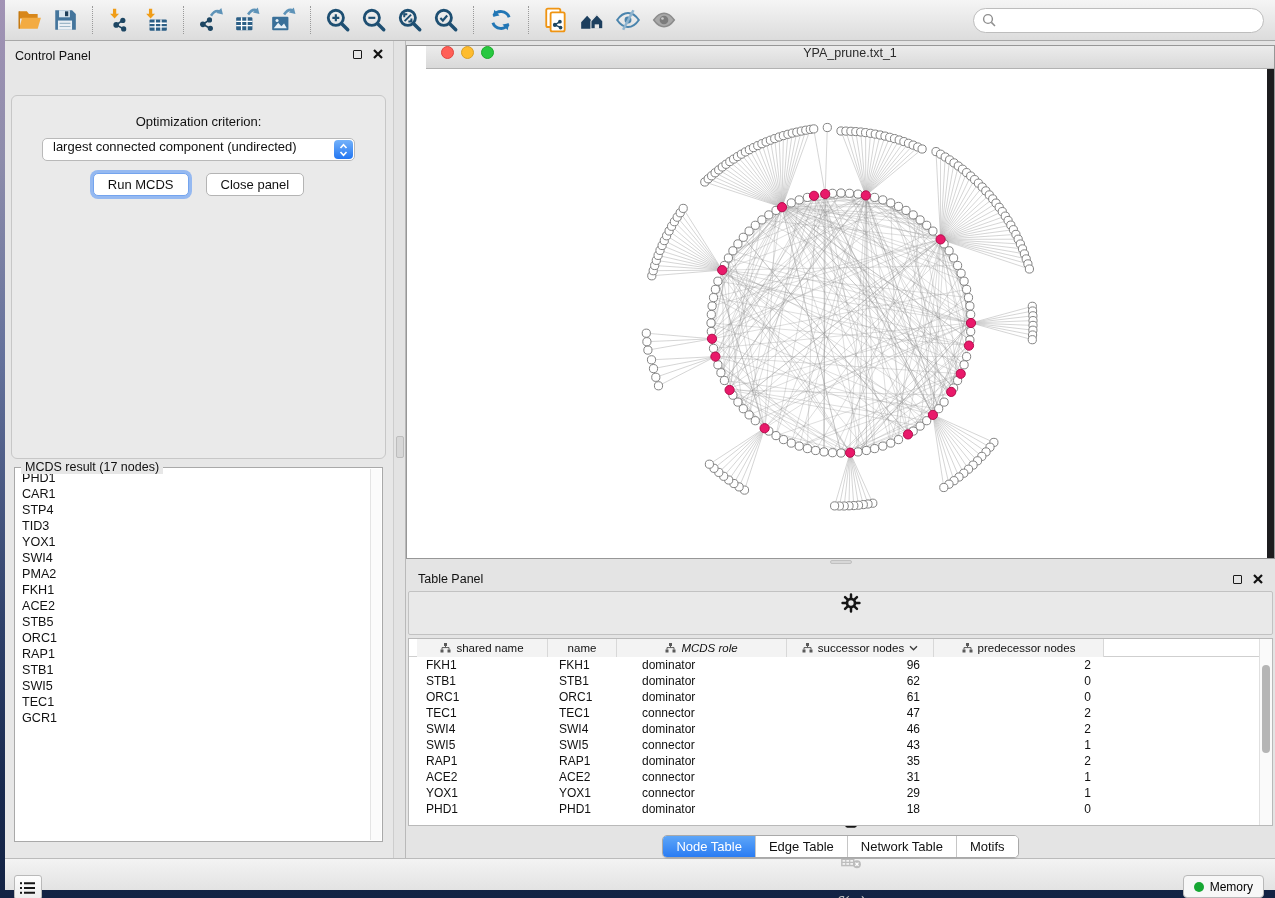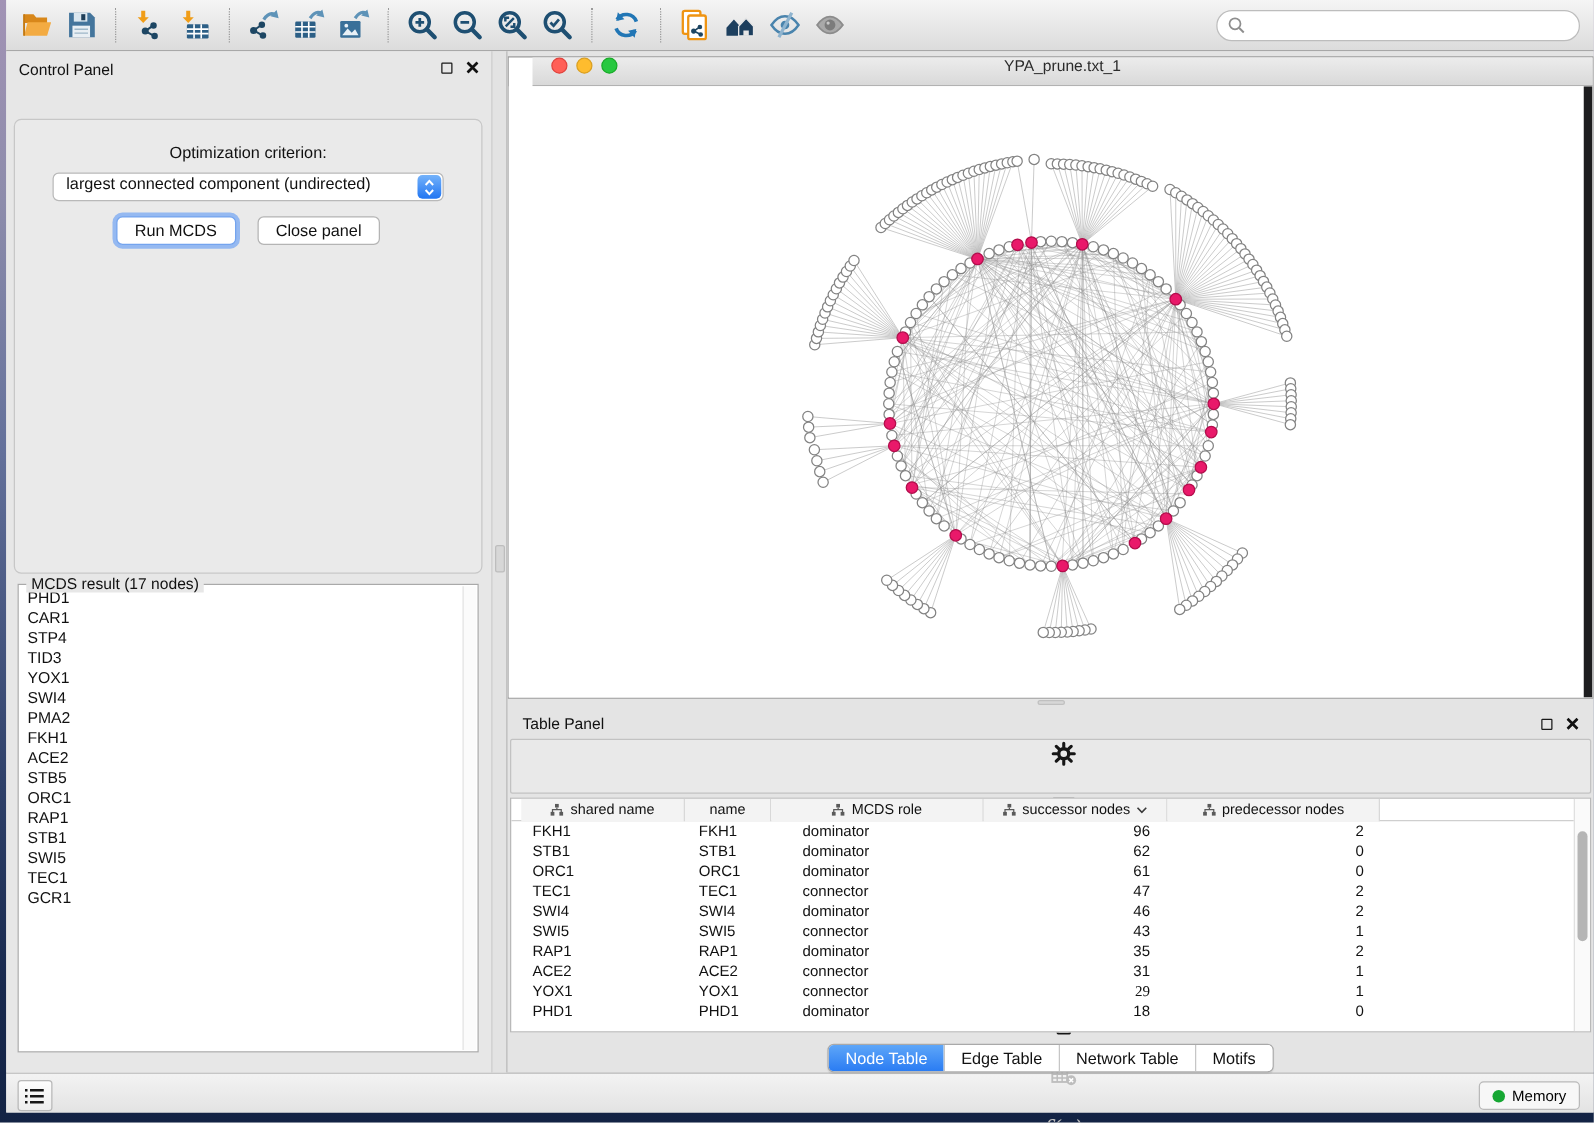--- a/index.html
+++ b/index.html
@@ -111,21 +111,21 @@
   .td.c2 { padding-left:25px; }
   .td.c3 { text-align:right; padding-right:14px; }
   .td.c4 { text-align:right; padding-right:13px; }
   .tscroll { position:absolute; top:0; right:0; bottom:0; width:13px; background:#fafafa;
              border-left:1px solid #e0e0e0; }
   .tthumb { position:absolute; left:2px; right:2px; top:26px; height:88px; background:#b5b5b5; border-radius:5px; }
   .bottom-tabs { margin:9px auto 0 auto; height:23px; }
 
   
   .status-bar { height:32px; flex:0 0 32px; background:linear-gradient(#f3f3f3,#e3e3e3);
-                border-top:1px solid #bbbbbb; display:flex; align-items:center; padding:4px 11px 0 9px; }
+                border-top:1px solid #bbbbbb; display:flex; align-items:flex-start; padding:16px 11px 0 9px; }
   .sb-btn { width:28px; height:25px; background:linear-gradient(#fdfdfd,#ededed); border:1px solid #b9b9b9;
             border-radius:3px; display:flex; align-items:center; justify-content:center; cursor:pointer; }
   .memory-btn { margin-left:auto; height:23px; display:flex; align-items:center; gap:6px; padding:0 10px;
                 background:#f7f7f7; border:1px solid #b9b9b9; border-radius:4px; font-size:12px; cursor:pointer; }
   .memdot { width:10px; height:10px; border-radius:50%; background:#16a733; display:inline-block; }
 </style>
 </head>
 <body>
 
 <div class="app">
@@ -1051,21 +1051,21 @@
                     <rect x="0.5" y="6.5" width="3" height="3"></rect>
                     <rect x="7.5" y="6.5" width="3" height="3"></rect>
                   </g>
                   <path d="M5.5 3v1.6M2 6.5V4.6h7v1.9" stroke="#5a5a5a" fill="none"></path>
                 </svg>
                 <span>shared name</span>
               </div>
               <div class="th" style="width: 69px;">
                 <span>name</span>
               </div>
-              <div class="th" style="width: 170px;">
+              <div class="th" style="width: 170px; font-style: italic;">
                 <svg width="11" height="10" viewBox="0 0 11 10">
                   <g fill="#5a5a5a">
                     <rect x="4" y="0" width="3" height="3"></rect>
                     <rect x="0.5" y="6.5" width="3" height="3"></rect>
                     <rect x="7.5" y="6.5" width="3" height="3"></rect>
                   </g>
                   <path d="M5.5 3v1.6M2 6.5V4.6h7v1.9" stroke="#5a5a5a" fill="none"></path>
                 </svg>
                 <span>MCDS role</span>
               </div>
@@ -1149,21 +1149,21 @@
                 <div class="td c0" style="width: 131px;">ACE2</div>
                 <div class="td c1" style="width: 69px;">ACE2</div>
                 <div class="td c2" style="width: 170px;">connector</div>
                 <div class="td c3" style="width: 147px;">31</div>
                 <div class="td c4" style="width: 170px;">1</div>
               </div>
               <div class="trow">
                 <div class="td c0" style="width: 131px;">YOX1</div>
                 <div class="td c1" style="width: 69px;">YOX1</div>
                 <div class="td c2" style="width: 170px;">connector</div>
-                <div class="td c3" style="width: 147px; font-family: Liberation Serif, serif;">29</div>
+                <div class="td c3" style="width: 147px;">29</div>
                 <div class="td c4" style="width: 170px;">1</div>
               </div>
               <div class="trow">
                 <div class="td c0" style="width: 131px;">PHD1</div>
                 <div class="td c1" style="width: 69px;">PHD1</div>
                 <div class="td c2" style="width: 170px;">dominator</div>
                 <div class="td c3" style="width: 147px;">18</div>
                 <div class="td c4" style="width: 170px;">0</div>
               </div>
             </div>

